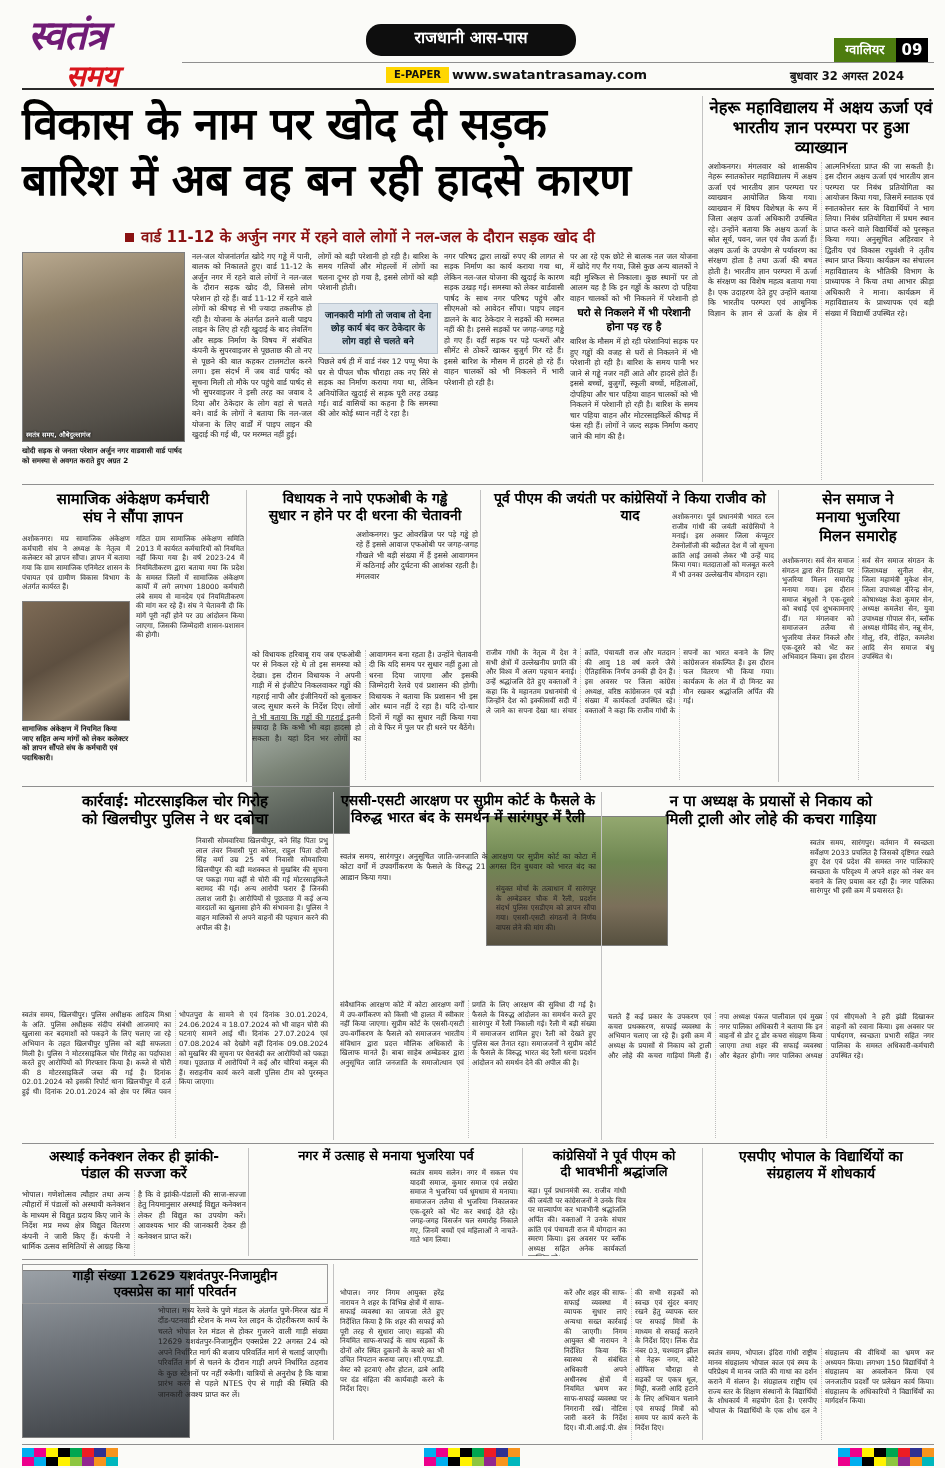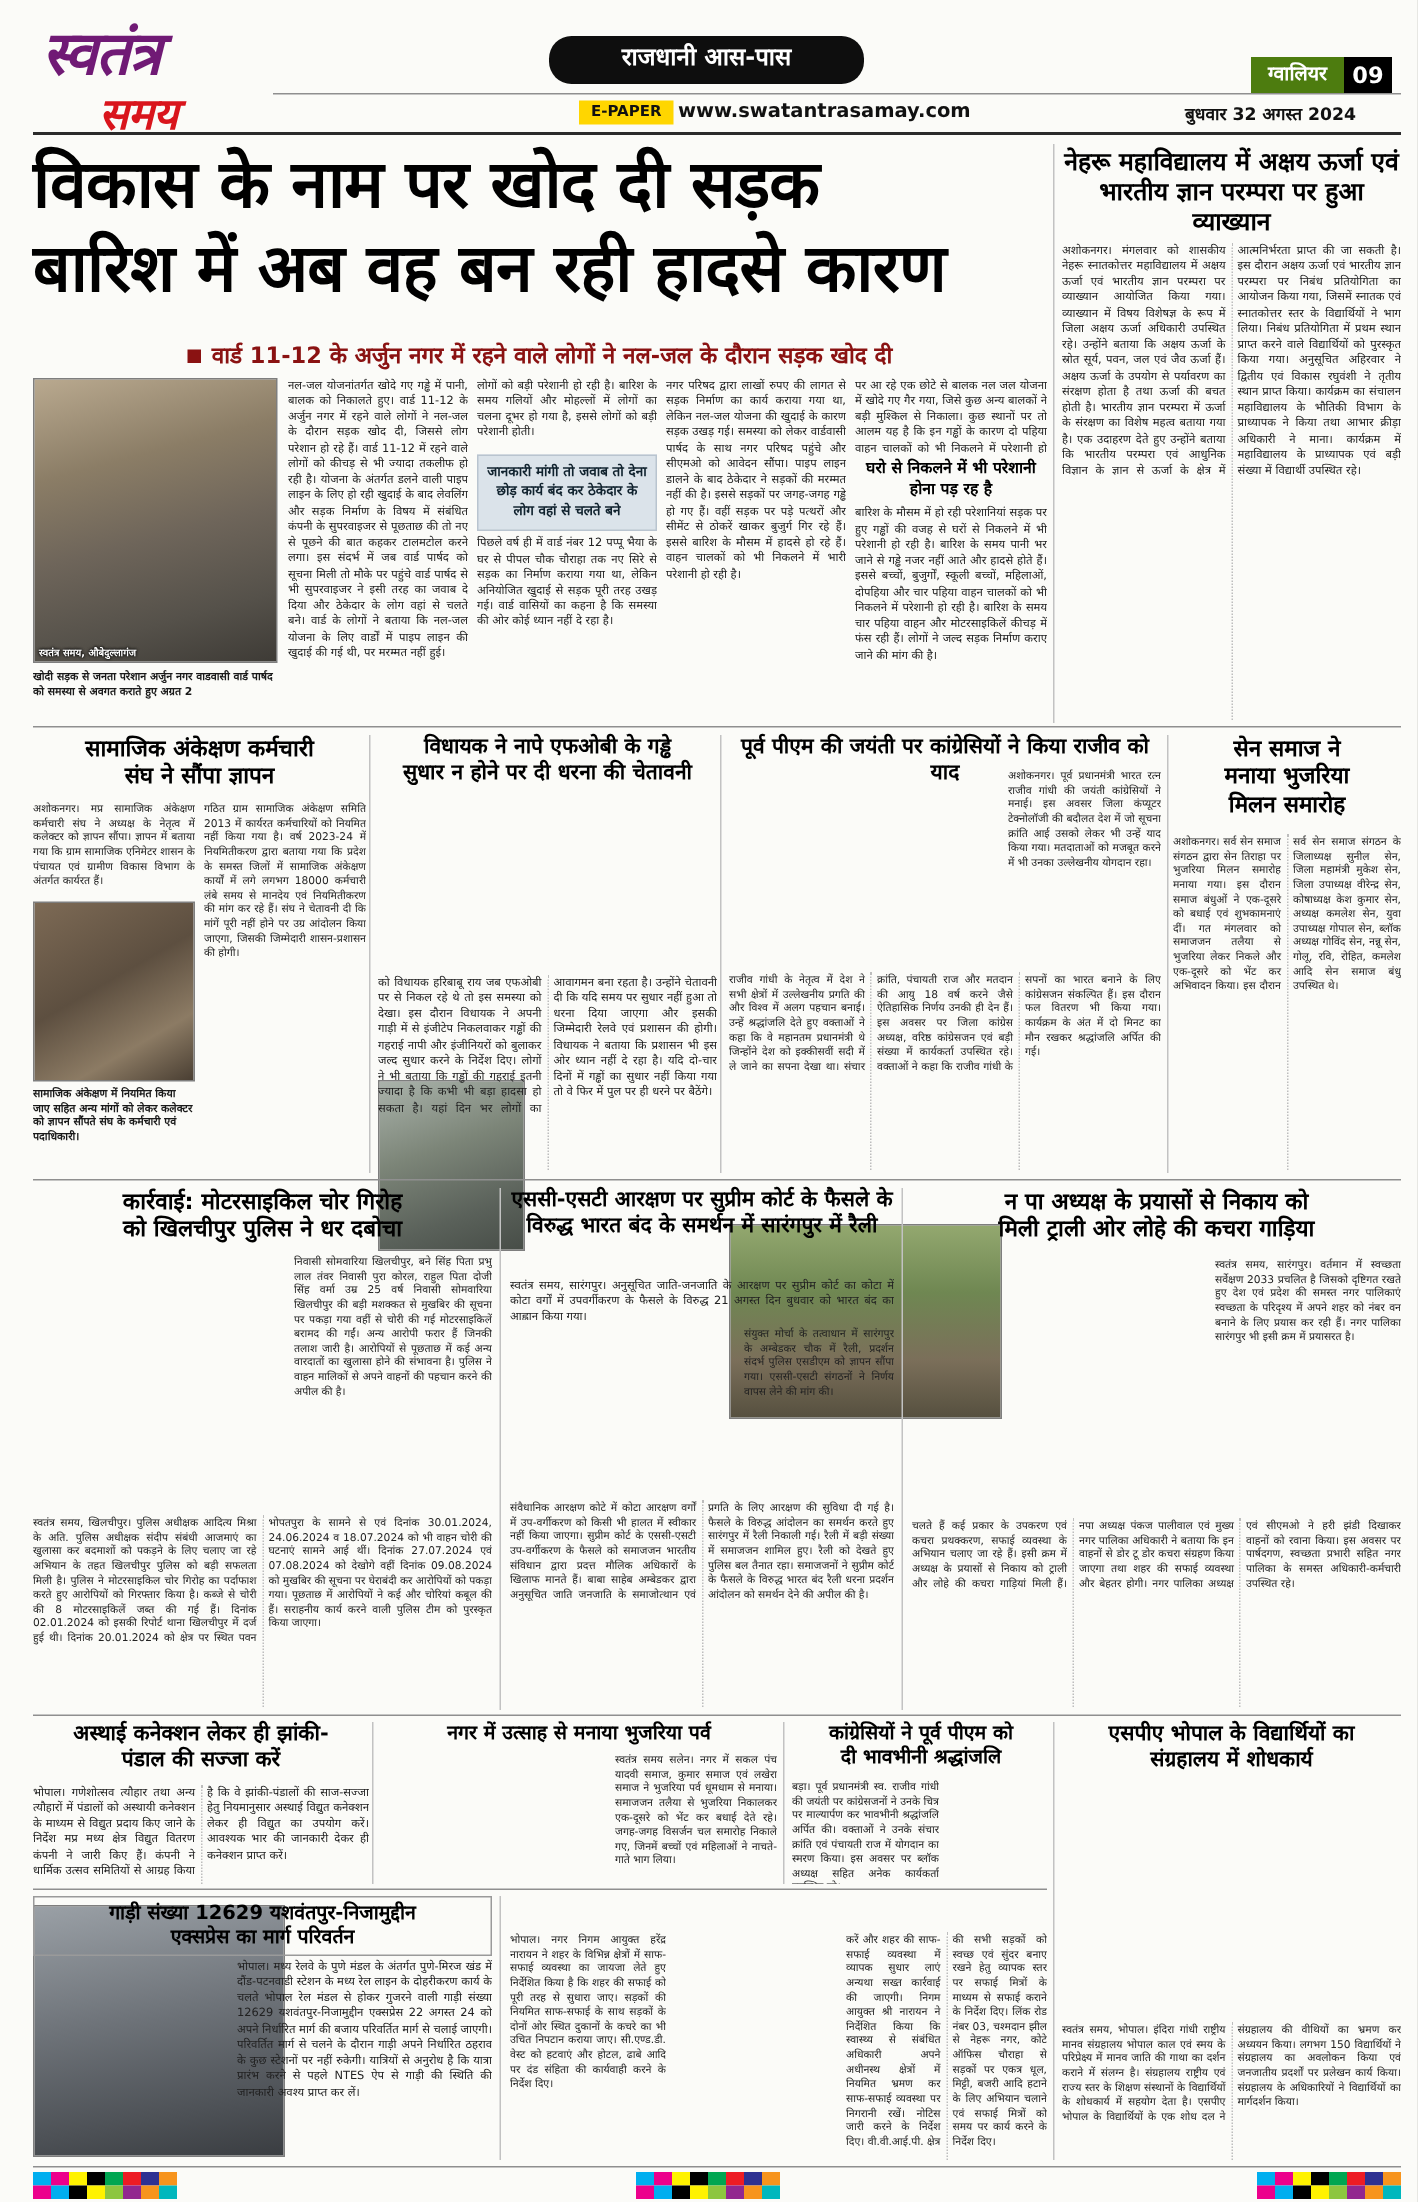--- a/index.html
+++ b/index.html
@@ -113,20 +113,21 @@
   </div>
   <div class="a bt-sm" style="left:136px;top:534px;width:108px;height:246px;">गठित ग्राम सामाजिक अंकेक्षण समिति 2013 में कार्यरत कर्मचारियों को नियमित नहीं किया गया है। वर्ष 2023-24 में नियमितीकरण द्वारा बताया गया कि प्रदेश के समस्त जिलों में सामाजिक अंकेक्षण कार्यों में लगे लगभग 18000 कर्मचारी लंबे समय से मानदेय एवं नियमितीकरण की मांग कर रहे हैं। संघ ने चेतावनी दी कि मांगें पूरी नहीं होने पर उग्र आंदोलन किया जाएगा, जिसकी जिम्मेदारी शासन-प्रशासन की होगी।</div>
 
   <div class="a vrule" style="left:246px;top:490px;height:292px;"></div>
 
   <div class="a h-art h14" style="left:252px;top:490px;width:226px;">
     <div>विधायक ने नापे एफओबी के गड्ढे</div>
     <div>सुधार न होने पर दी धरना की चेतावनी</div>
   </div>
   <div class="a photo ph-bridge" style="left:252px;top:530px;width:98px;height:114px;"></div>
+  <div class="a bt" style="left:356px;top:530px;width:122px;height:114px;">अशोकनगर। फुट ओवरब्रिज पर पड़े गड्ढे हो रहे हैं इससे आवाज एफओबी पर जगह-जगह गौखले भी बड़ी संख्या में हैं इससे आवागमन में कठिनाई और दुर्घटना की आशंका रहती है। मंगलवार</div>
   <div class="a bt c2" style="left:252px;top:650px;width:226px;height:130px;">को विधायक हरिबाबू राय जब एफओबी पर से निकल रहे थे तो इस समस्या को देखा। इस दौरान विधायक ने अपनी गाड़ी में से इंजीटेप निकलवाकर गड्ढों की गहराई नापी और इंजीनियरों को बुलाकर जल्द सुधार करने के निर्देश दिए। लोगों ने भी बताया कि गड्ढों की गहराई इतनी ज्यादा है कि कभी भी बड़ा हादसा हो सकता है। यहां दिन भर लोगों का आवागमन बना रहता है। उन्होंने चेतावनी दी कि यदि समय पर सुधार नहीं हुआ तो धरना दिया जाएगा और इसकी जिम्मेदारी रेलवे एवं प्रशासन की होगी। विधायक ने बताया कि प्रशासन भी इस ओर ध्यान नहीं दे रहा है। यदि दो-चार दिनों में गड्ढों का सुधार नहीं किया गया तो वे फिर में पुल पर ही धरने पर बैठेंगे।</div>
 
   <div class="a vrule" style="left:480px;top:490px;height:292px;"></div>
 
   <div class="a h-art h14" style="left:486px;top:490px;width:288px;">पूर्व पीएम की जयंती पर कांग्रेसियों ने किया राजीव को याद</div>
   <div class="a photo ph-line" style="left:486px;top:512px;width:182px;height:130px;"></div>
   <div class="a bt-sm" style="left:672px;top:512px;width:102px;height:130px;">अशोकनगर। पूर्व प्रधानमंत्री भारत रत्न राजीव गांधी की जयंती कांग्रेसियों ने मनाई। इस अवसर जिला कंप्यूटर टेक्नोलॉजी की बदौलत देश में जो सूचना क्रांति आई उसको लेकर भी उन्हें याद किया गया। मतदाताओं को मजबूत करने में भी उनका उल्लेखनीय योगदान रहा।</div>
   <div class="a bt-sm c3" style="left:486px;top:648px;width:288px;height:132px;">राजीव गांधी के नेतृत्व में देश ने सभी क्षेत्रों में उल्लेखनीय प्रगति की और विश्व में अलग पहचान बनाई। उन्हें श्रद्धांजलि देते हुए वक्ताओं ने कहा कि वे महानतम प्रधानमंत्री थे जिन्होंने देश को इक्कीसवीं सदी में ले जाने का सपना देखा था। संचार क्रांति, पंचायती राज और मतदान की आयु 18 वर्ष करने जैसे ऐतिहासिक निर्णय उनकी ही देन हैं। इस अवसर पर जिला कांग्रेस अध्यक्ष, वरिष्ठ कांग्रेसजन एवं बड़ी संख्या में कार्यकर्ता उपस्थित रहे। वक्ताओं ने कहा कि राजीव गांधी के सपनों का भारत बनाने के लिए कांग्रेसजन संकल्पित हैं। इस दौरान फल वितरण भी किया गया। कार्यक्रम के अंत में दो मिनट का मौन रखकर श्रद्धांजलि अर्पित की गई।</div>
 
   <div class="a vrule" style="left:778px;top:490px;height:292px;"></div>

